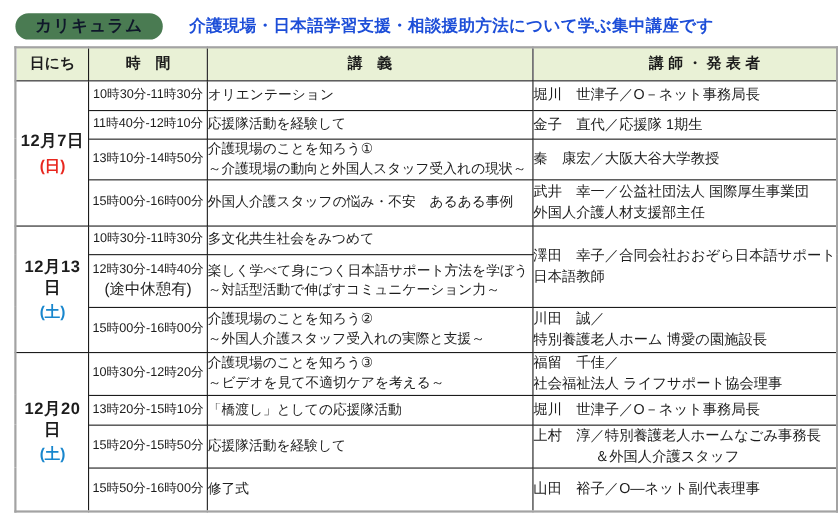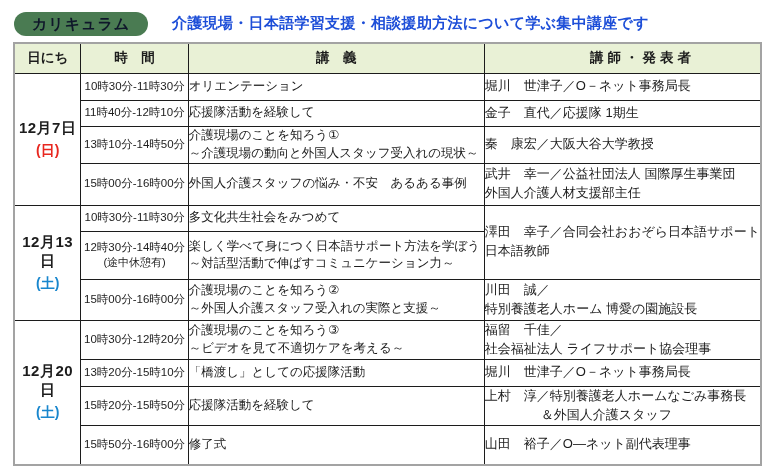--- a/index.html
+++ b/index.html
@@ -23,21 +23,21 @@
   }
   .sched th, .sched td {
     border:1px solid #1c1c1c; padding:0; vertical-align:middle;
     overflow:hidden;
   }
   .sched th { font-size:13.5px; font-weight:bold; height:30px; }
   .th-spread { letter-spacing:4px; }
   .date-cell { text-align:center; font-weight:bold; font-size:15px; letter-spacing:0.5px; }
   .date-cell .day { display:block; font-size:14px; margin-top:4px; letter-spacing:0; }
   .time-cell { font-size:11.5px; padding:2px 2px 2px 6px; white-space:nowrap; line-height:1.35;text-align:center; }
-  .time-note { font-size:11px; }
+  .time-note { font-size:14px; }
   .lec-cell { font-size:12.5px; padding:2px 2px 2px 8px; line-height:1.4; }
   .lec-cell div { white-space:nowrap; }
   .who-cell { font-size:13px; padding:2px 2px 2px 6px; line-height:1.45; }
   .who-cell div { white-space:nowrap; }
   .l2-indent { padding-left:56px; }
 </style>
 </head>
 <body>
 
 <div class="topbar">

